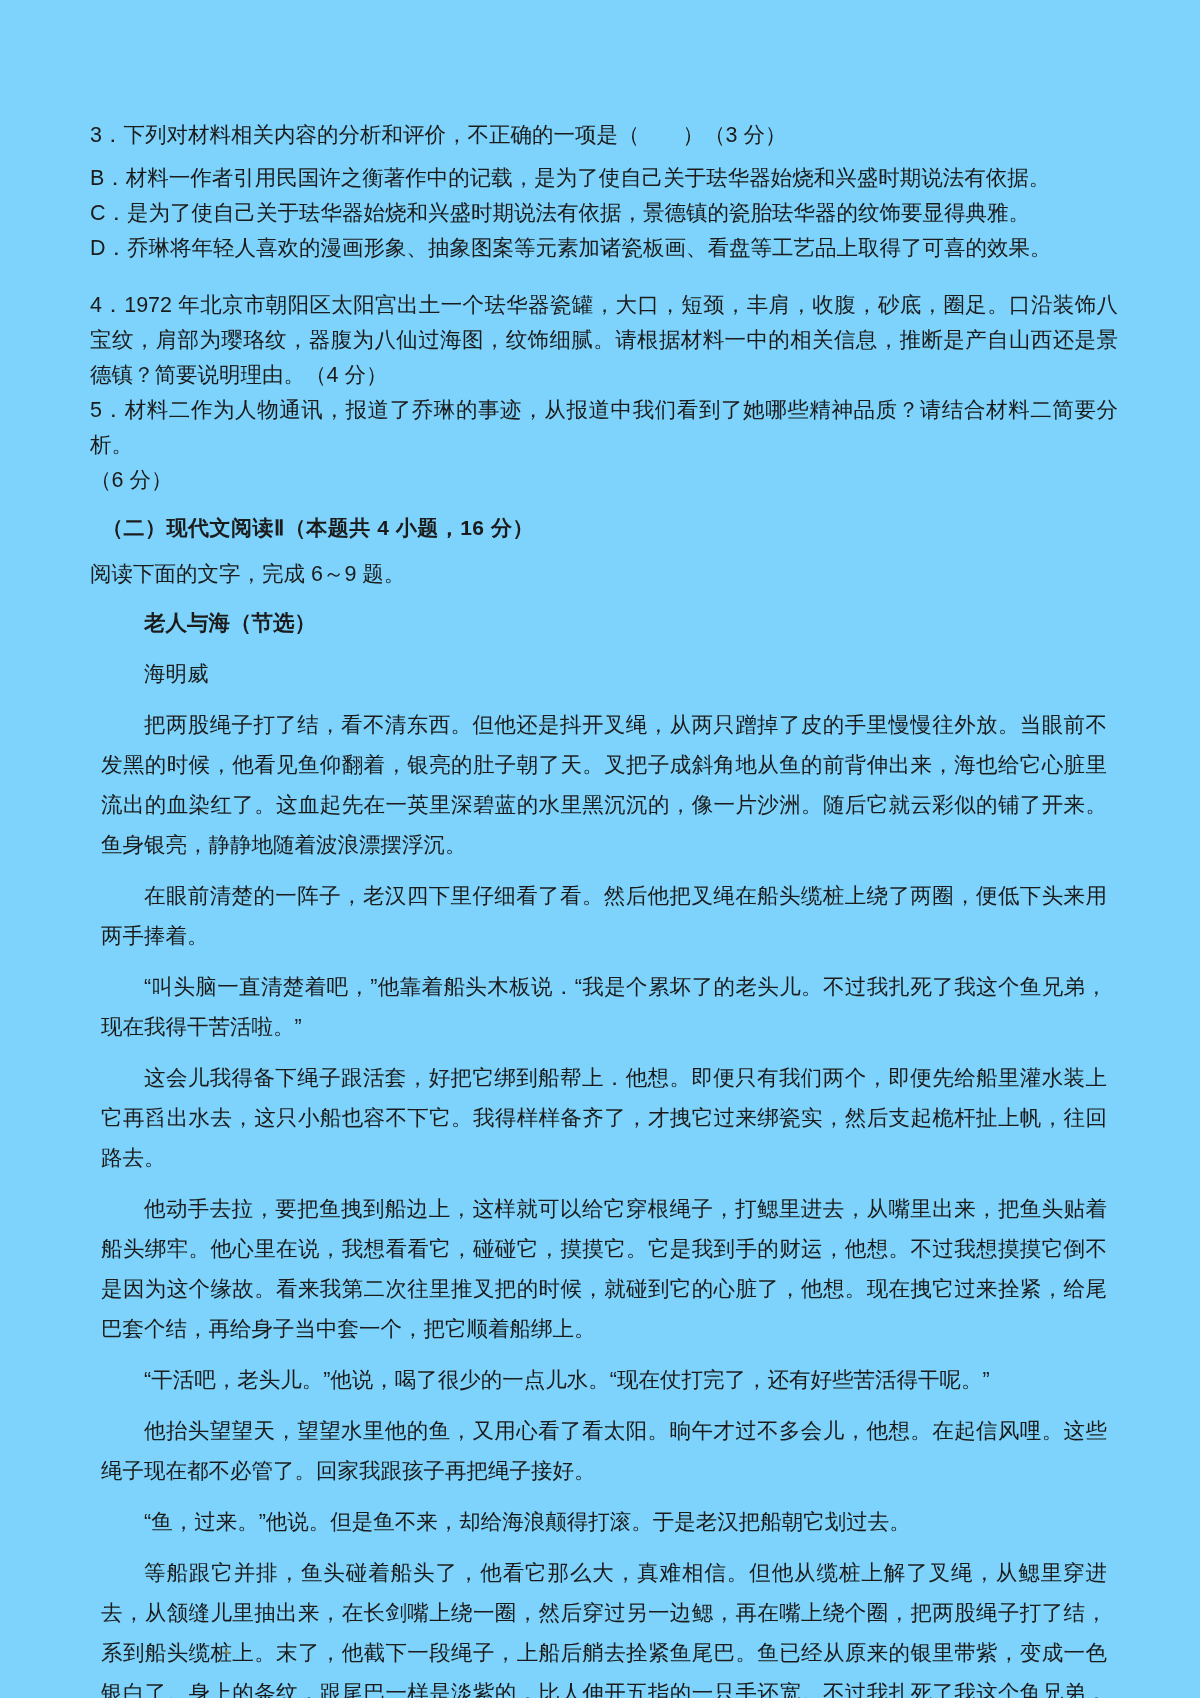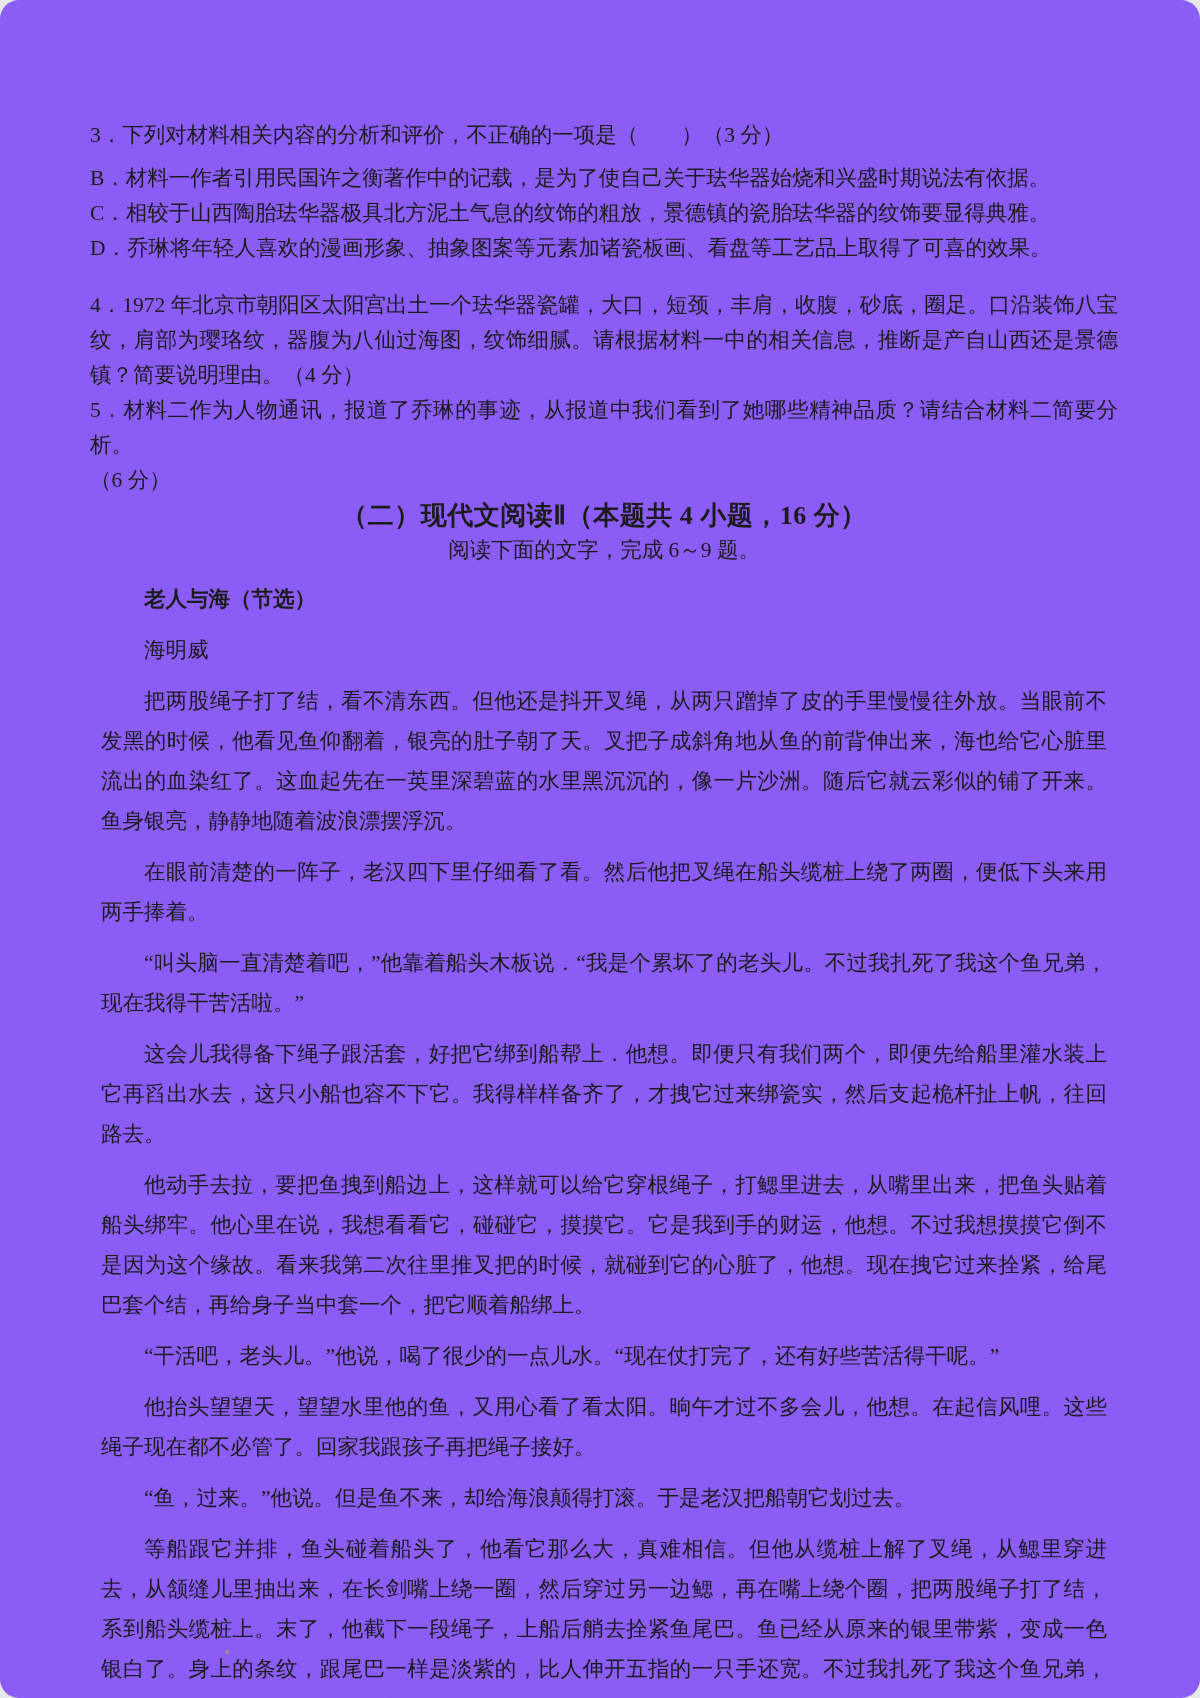--- a/index.html
+++ b/index.html
@@ -1,56 +1,53 @@
 <!DOCTYPE html>
 <html><head>
 <meta charset="utf-8">
 <style>
   html, body { margin: 0; padding: 0; }
   body { background: #e8e8e8; }
   .page {
     position: relative;
     width: 1200px;
     height: 1698px;
-    background: #8b5cf6;
+    background: #7dd3fc;
     margin: 0 auto;
     overflow: hidden;
-    font-family: Liberation Serif, serif;
+    font-family: Liberation Sans, sans-serif;
     color: #1b1b1b;
-    border-radius: 19px;
   }
   .content {
     position: absolute;
     left: 90px;
     right: 82px;
     top: 118px;
   }
   
   .q-line {
     font-size: 21.5px;
     line-height: 35px;
     margin: 0;
     text-align: justify;
   }
   .q-stem { margin-bottom: 8px; }
   .q4 { margin-top: 22px; }
   
   .section-heading {
-    font-size: 26px;
+    font-size: 21px;
     font-weight: bold;
     line-height: 35px;
-    margin: 0;
+    margin: 12px;
     letter-spacing: 0.5px;
-    text-align: center;
   }
   .instruction {
     font-size: 21.5px;
     line-height: 35px;
     margin: 0;
-    text-align: center;
   }
   
   .passage-title {
     font-size: 22.5px;
     font-weight: bold;
     text-align: center;
     line-height: 36px;
     margin: 0;
   }
   .passage-author {
@@ -79,21 +76,21 @@
   }
 </style>
 </head>
 <body>
 
 <div class="page">
   <div class="content">
 
     <p class="q-line q-stem">3．下列对材料相关内容的分析和评价，不正确的一项是（　　）（3 分）</p>
     <p class="q-line">B．材料一作者引用民国许之衡著作中的记载，是为了使自己关于珐华器始烧和兴盛时期说法有依据。</p>
-    <p class="q-line">C．相较于山西陶胎珐华器极具北方泥土气息的纹饰的粗放，景德镇的瓷胎珐华器的纹饰要显得典雅。</p>
+    <p class="q-line">C．是为了使自己关于珐华器始烧和兴盛时期说法有依据，景德镇的瓷胎珐华器的纹饰要显得典雅。</p>
     <p class="q-line">D．乔琳将年轻人喜欢的漫画形象、抽象图案等元素加诸瓷板画、看盘等工艺品上取得了可喜的效果。</p>
 
     <p class="q-line q4">4．1972 年北京市朝阳区太阳宫出土一个珐华器瓷罐，大口，短颈，丰肩，收腹，砂底，圈足。口沿装饰八宝纹，肩部为璎珞纹，器腹为八仙过海图，纹饰细腻。请根据材料一中的相关信息，推断是产自山西还是景德镇？简要说明理由。（4 分）</p>
 
     <p class="q-line">5．材料二作为人物通讯，报道了乔琳的事迹，从报道中我们看到了她哪些精神品质？请结合材料二简要分析。</p>
     <p class="q-line">（6 分）</p>
 
     <p class="section-heading">（二）现代文阅读Ⅱ（本题共 4 小题，16 分）</p>
     <p class="instruction">阅读下面的文字，完成 6～9 题。</p>
 

